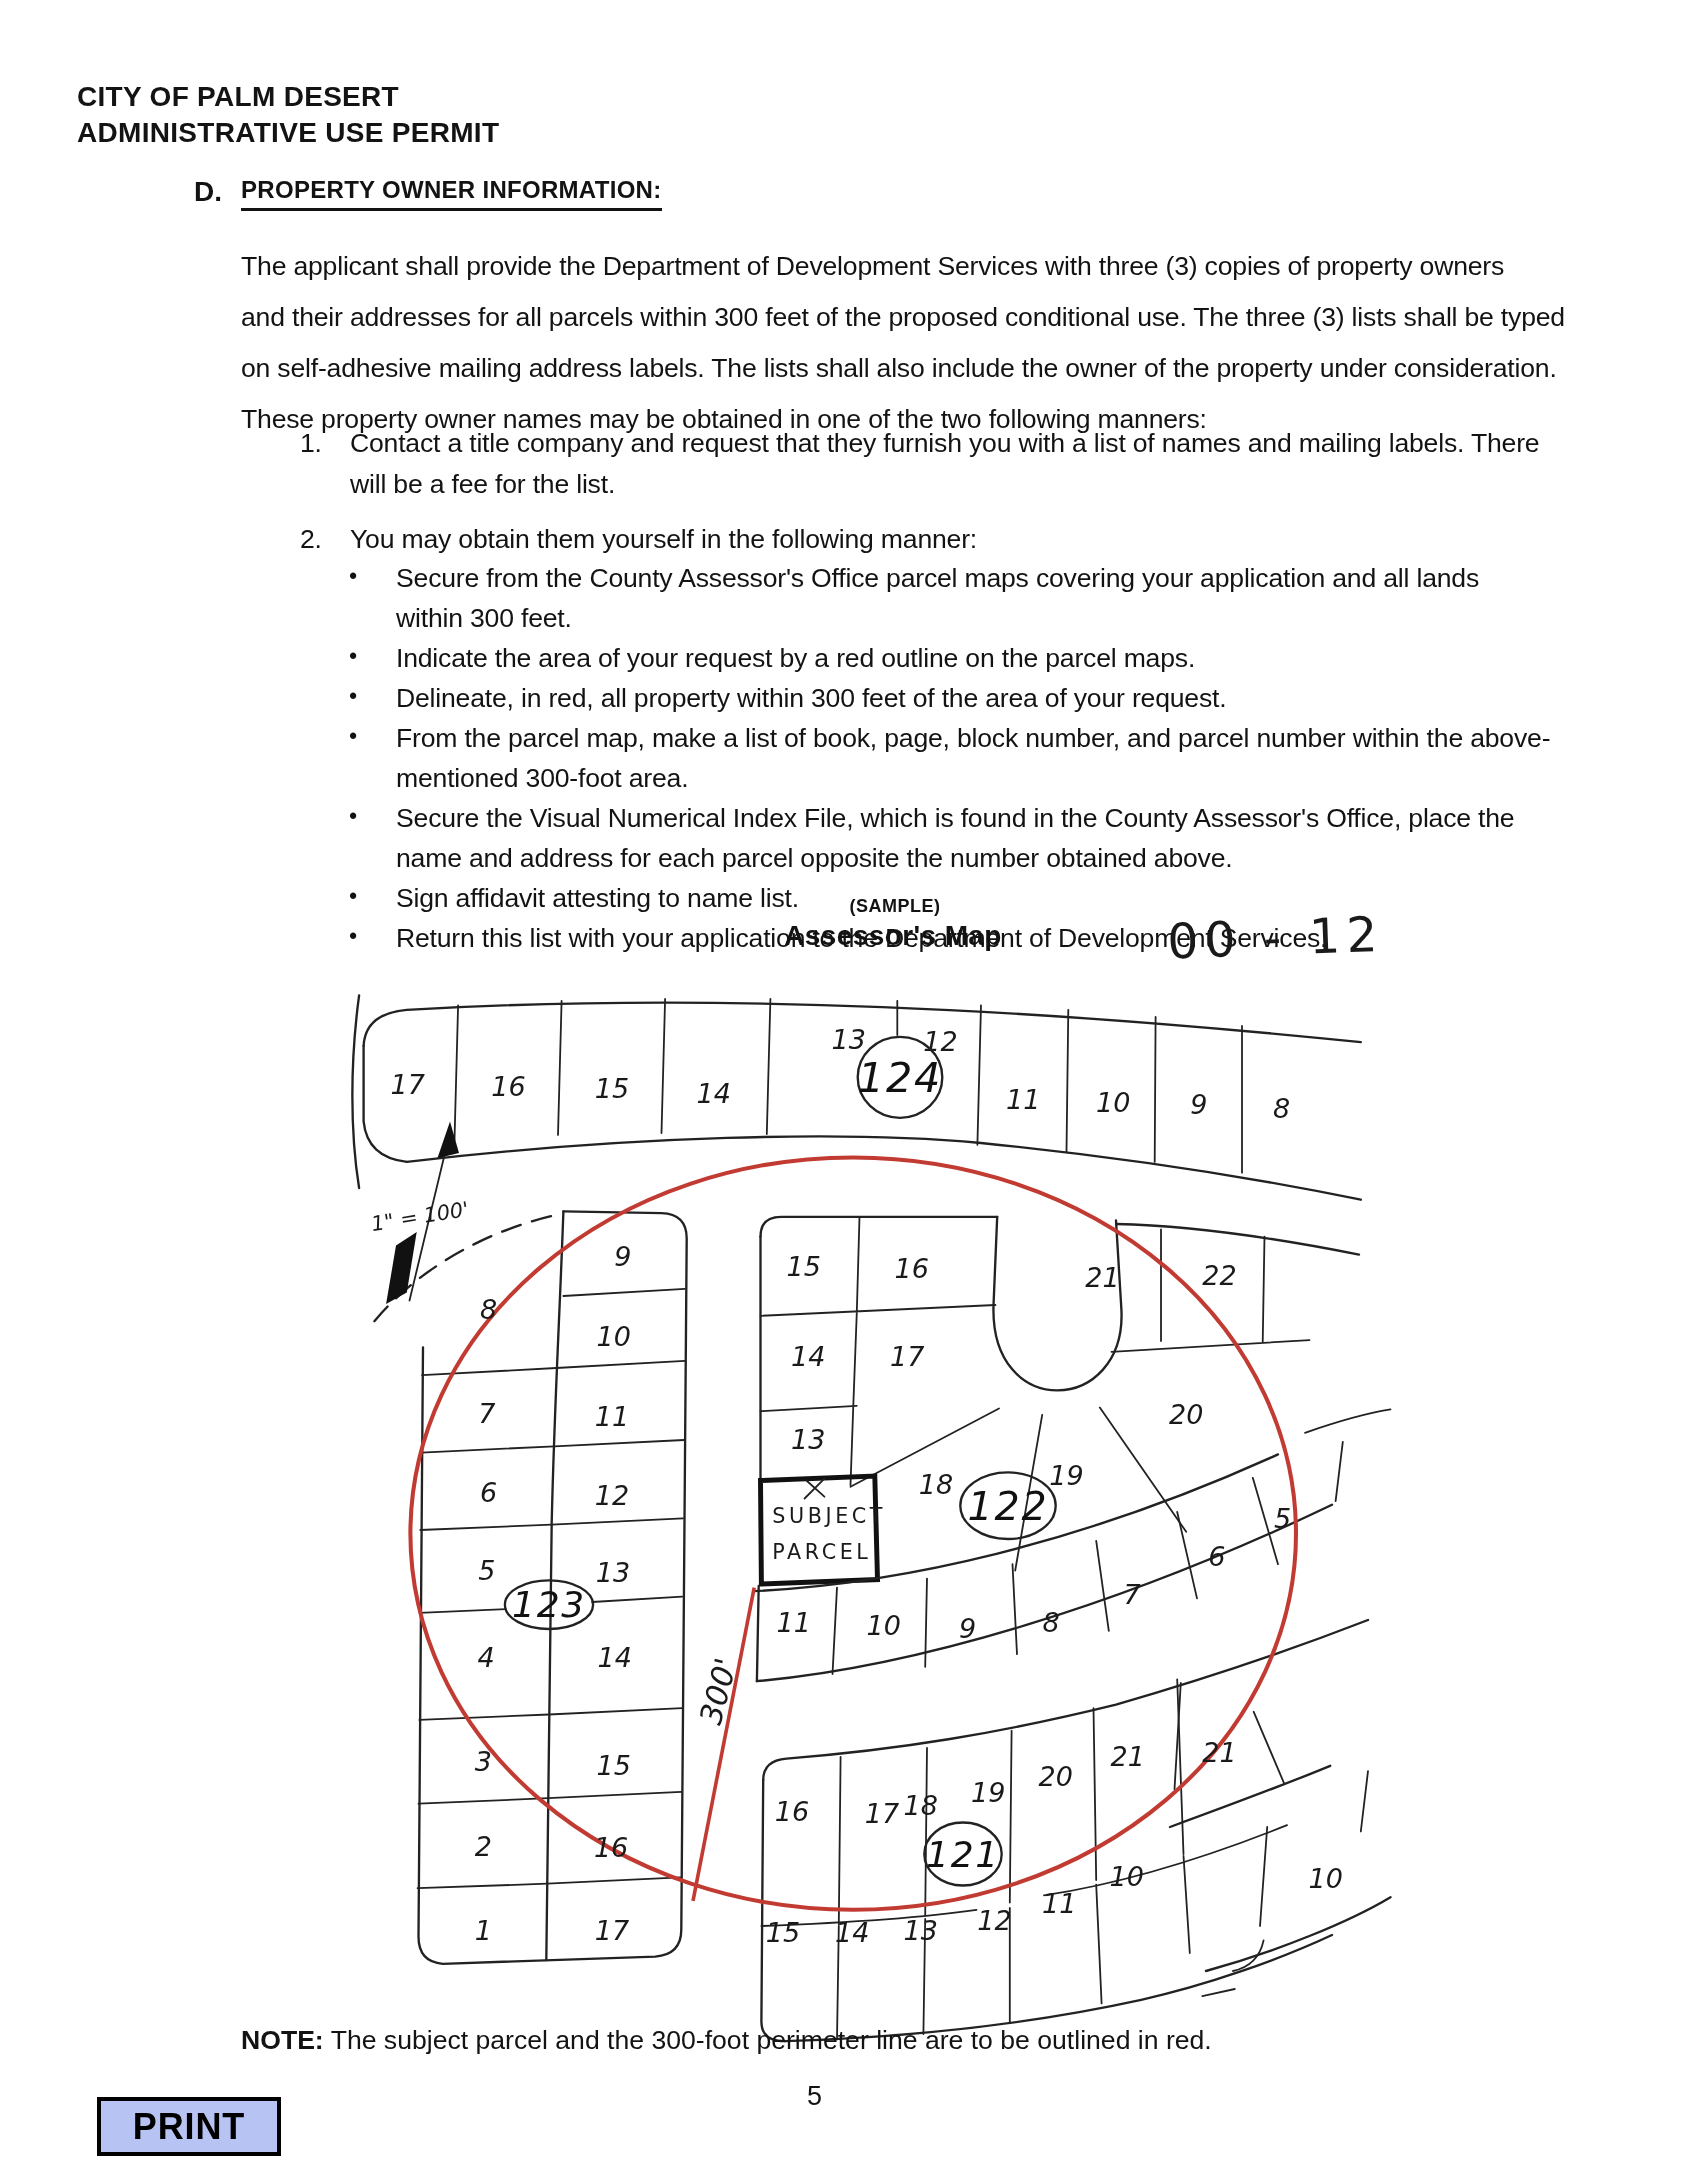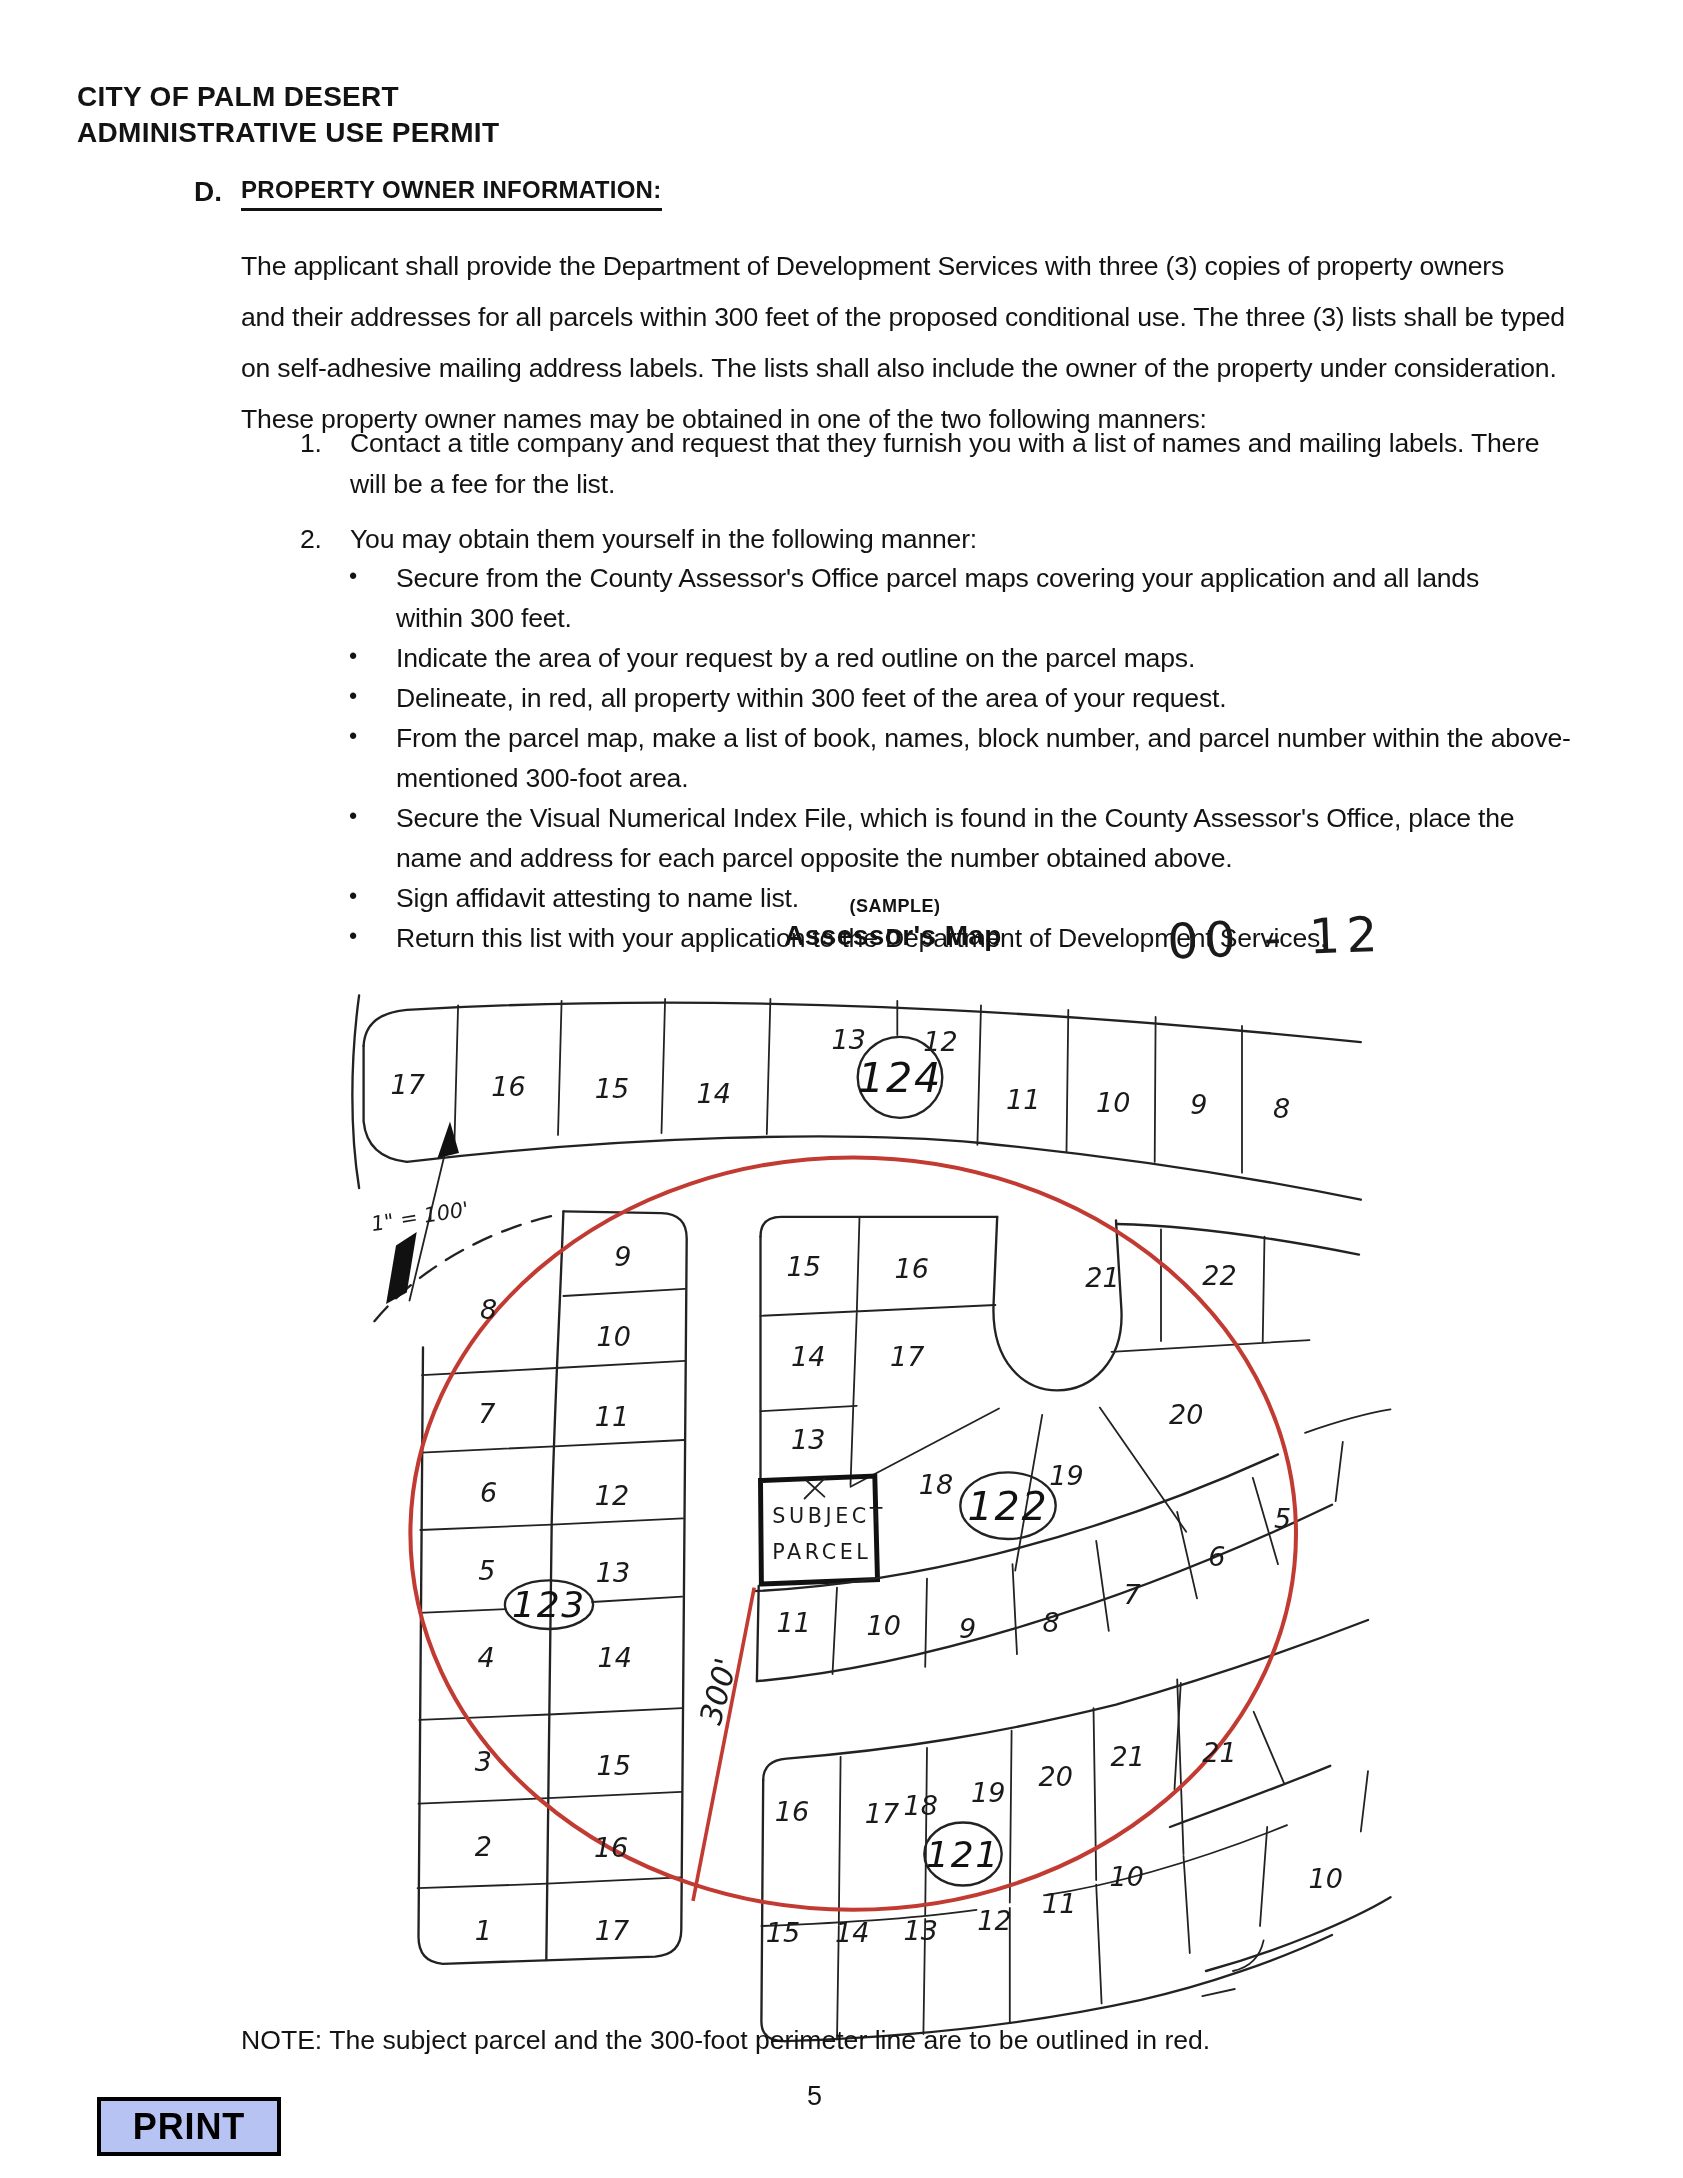--- a/index.html
+++ b/index.html
@@ -14,21 +14,21 @@
   .intro div{line-height:51px;}
   .item{position:relative;padding-left:50px;line-height:41px;}
   .item + .item{margin-top:14.4px;}
   .item .num{position:absolute;left:0;top:0;}
   .bullet{position:relative;padding-left:47px;line-height:40px;}
   .bullet .mark{position:absolute;left:0;top:-1.8px;font-size:23.4px;}
   .map-sample{font-size:18px;font-weight:bold;letter-spacing:0.5px;}
   .map-title{font-size:28px;font-weight:bold;letter-spacing:0.4px;}
   .center{transform:translateX(-50%);margin-left:44px;}
   .note-line{font-size:26.6px;white-space:nowrap;}
-  .note-label{font-weight:normal;margin-top:24px;}
+  .note-label{font-weight:bold;margin-top:24px;}
   .pagenum{font-size:27px;}
   .print-btn{display:flex;align-items:center;justify-content:center;
              width:184px;height:59px;box-sizing:border-box;border:4.5px solid #000;
              background:#b7c3f2;font-weight:bold;font-size:36px;letter-spacing:0.9px;
              color:#000;cursor:pointer;}
   svg.mapsvg{position:absolute;left:0;top:0;pointer-events:none;}
   .road{stroke:#222;stroke-width:2.6;fill:none;stroke-linecap:round;stroke-linejoin:round;}
   .dashed{stroke-dasharray:22 13;}
   .boldbox{stroke:#111;stroke-width:5.5;fill:none;}
   .thin{stroke-width:2;}
@@ -80,21 +80,21 @@
       <div class="bullet">
         <span class="mark">•</span>
         <div>Indicate the area of your request by a red outline on the parcel maps.</div>
       </div>
       <div class="bullet">
         <span class="mark">•</span>
         <div>Delineate, in red, all property within 300 feet of the area of your request.</div>
       </div>
       <div class="bullet">
         <span class="mark">•</span>
-        <div>From the parcel map, make a list of book, names, block number, and parcel number within the above-</div>
+        <div>From the parcel map, make a list of book, page, block number, and parcel number within the above-</div>
         <div>mentioned 300-foot area.</div>
       </div>
       <div class="bullet">
         <span class="mark">•</span>
         <div>Secure the Visual Numerical Index File, which is found in the County Assessor's Office, place the</div>
         <div>name and address for each parcel opposite the number obtained above.</div>
       </div>
       <div class="bullet">
         <span class="mark">•</span>
         <div>Sign affidavit attesting to name list.</div>

